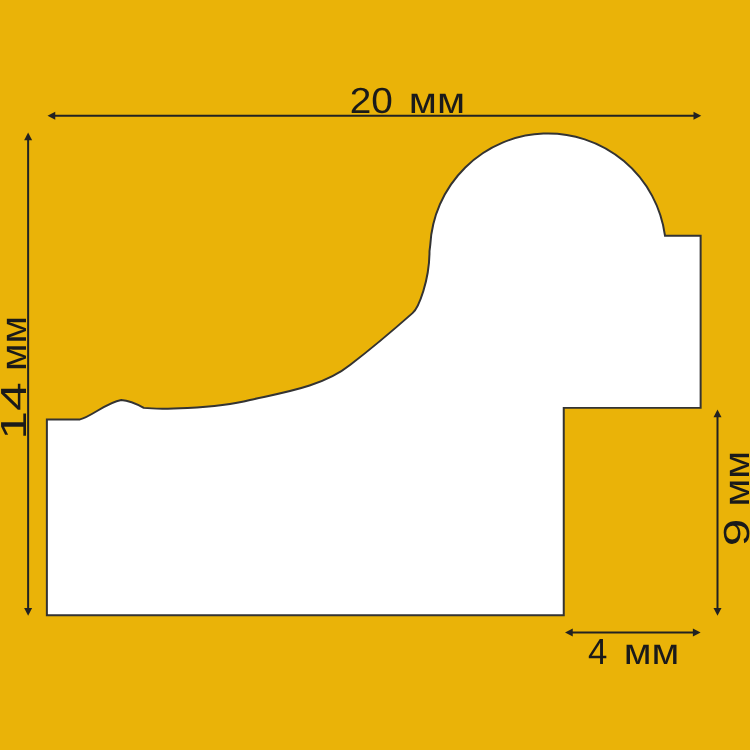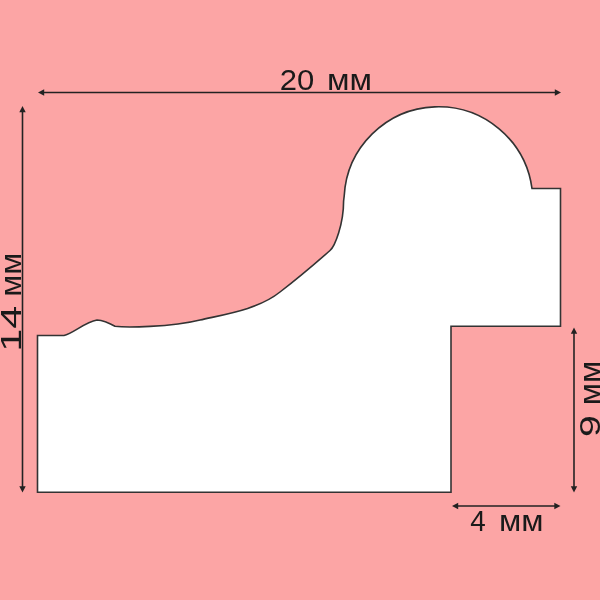--- a/index.html
+++ b/index.html
@@ -1,16 +1,16 @@
 <!DOCTYPE html>
 <html><head>
 <meta charset="utf-8">
 <style>
   html,body{margin:0;padding:0;background:#ffffff;}
-  .wrap{width:600px;height:600px;position:relative;background:#fca5a5;overflow:hidden;}
+  .wrap{width:600px;height:600px;position:relative;background:#eab308;overflow:hidden;}
   text{font-family:"Liberation Sans",sans-serif;fill:#1a1a1a;}
 </style>
 </head>
 <body>
 <div class="wrap">
 <svg width="600" height="600" viewBox="0 0 600 600">
 
   <path d="M 37.5 492.2
            L 37.5 335.5
            L 64 335.5

